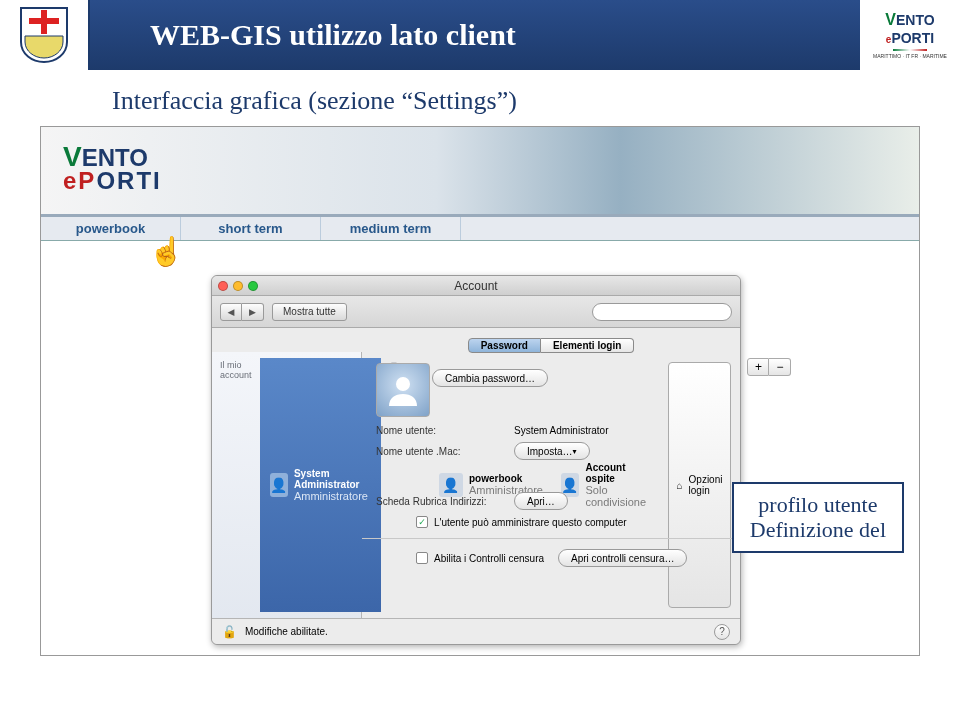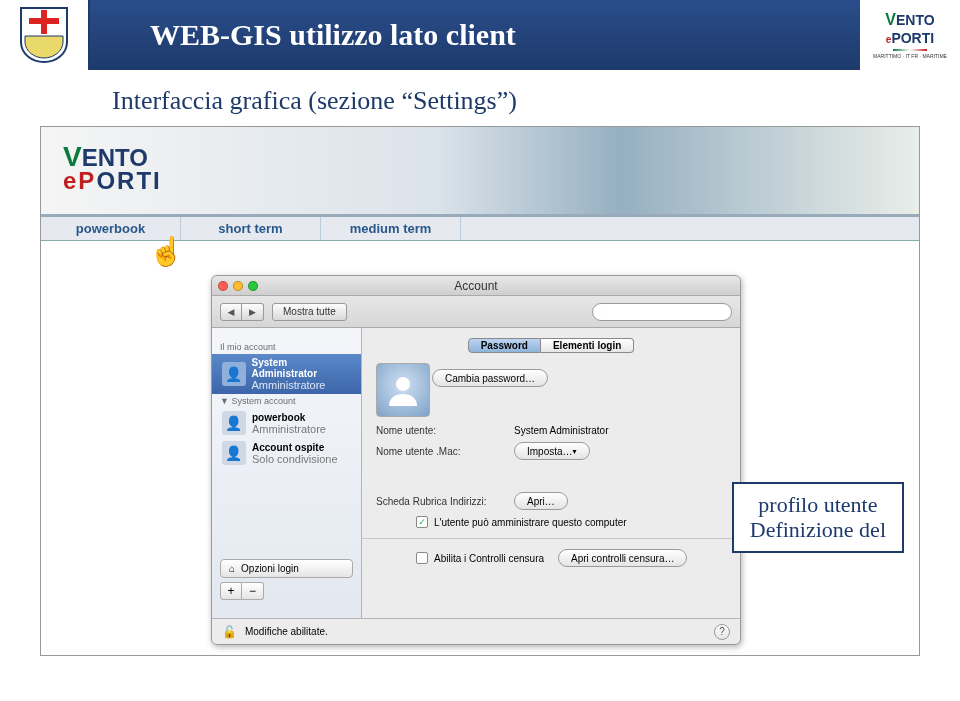--- a/index.html
+++ b/index.html
@@ -47,21 +47,21 @@
   .toolbar { height:32px; background:linear-gradient(#e7e7e7,#d6d6d6); border-bottom:1px solid #aaa; display:flex; align-items:center; padding:0 8px; gap:8px;}
   .nav-arrows { display:flex; }
   .nav-btn { width:22px; height:18px; background:linear-gradient(#fdfdfd,#d9d9d9); border:1px solid #9a9a9a; display:flex; align-items:center; justify-content:center; font-size:9px; color:#555;}
   .nav-btn:first-child{border-radius:3px 0 0 3px;} .nav-btn:last-child{border-radius:0 3px 3px 0; border-left:none;}
   .pill-btn { height:18px; padding:0 10px; background:linear-gradient(#fdfdfd,#d9d9d9); border:1px solid #9a9a9a; border-radius:3px; display:flex; align-items:center; font-size:10px; color:#333;}
   .search { margin-left:auto; width:140px; height:18px; border:1px solid #9a9a9a; border-radius:9px; background:#fff; display:flex; align-items:center; padding:0 6px; gap:4px;}
   .search svg{width:10px;height:10px;}
   .search input { border:none; outline:none; font-size:10px; flex:1; background:transparent;}
 
   .mac-body { display:flex; height:calc(100% - 52px - 26px); }
-  .sidebar { width:150px; background:linear-gradient(#f4f6fa,#e3e8f0); border-right:1px solid #b5b5b5; padding:12px 0; display:flex; flex-direction:column;}
+  .sidebar { width:150px; background:linear-gradient(#f4f6fa,#e3e8f0); border-right:1px solid #b5b5b5; padding:6px 0; display:flex; flex-direction:row;margin-top:24px;}
   .sb-section { font-size:9px; color:#6a6f78; padding:2px 8px; }
   .sb-item { padding:3px 8px 3px 10px; display:flex; gap:6px; align-items:center;}
   .sb-item.sel { background:linear-gradient(#5a88c9,#3c66a9); color:#fff; }
   .sb-item.sel .sb-sub{color:#dbe6f5;}
   .sb-icon { width:24px; height:24px; background:#cfd8e4; border-radius:3px; display:flex; align-items:center; justify-content:center; font-size:14px;}
   .sb-item.sel .sb-icon{background:#8fb0da;}
   .sb-txt { display:flex; flex-direction:column; line-height:1.1;}
   .sb-name { font-size:10px; font-weight:bold;}
   .sb-sub { font-size:11px; color:#7a7a7a;}
   .sb-spacer { flex:1; }

